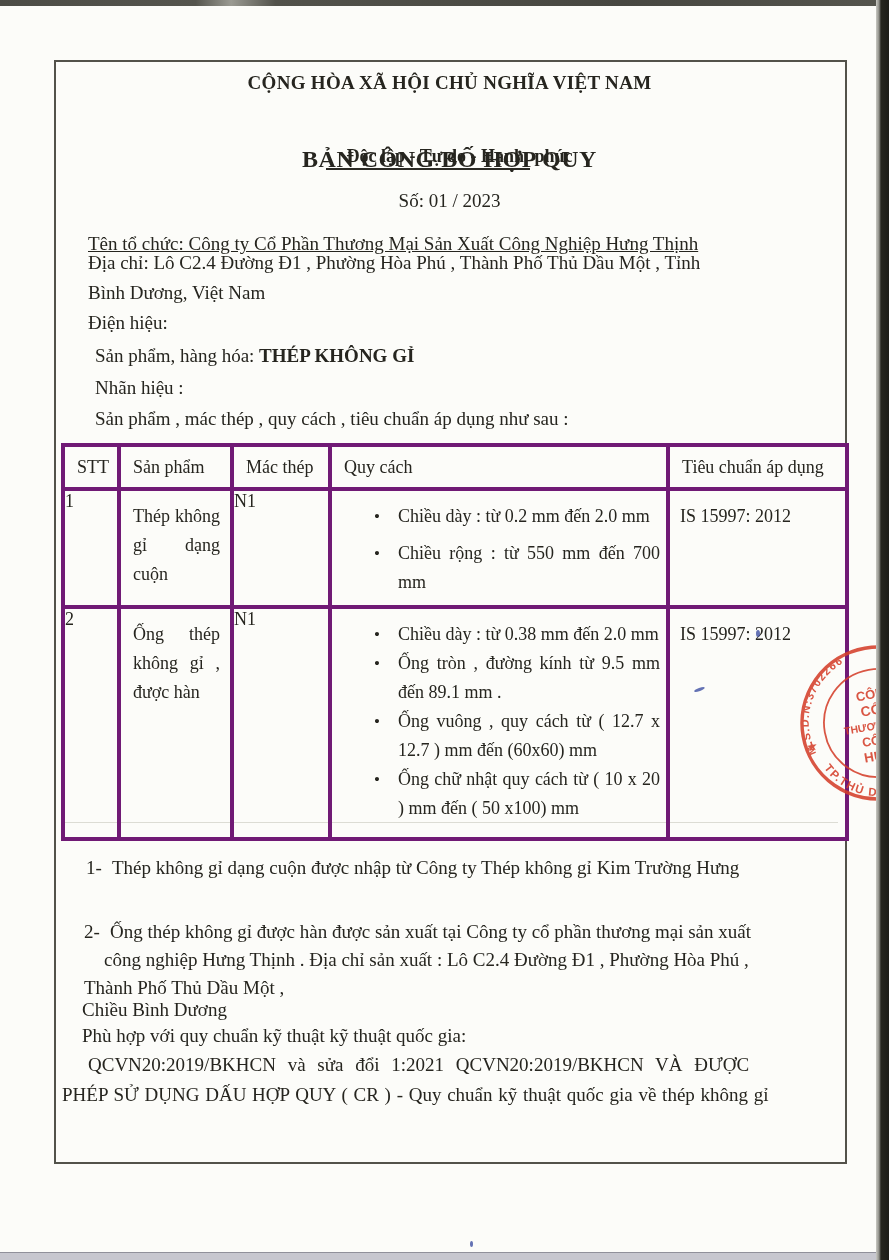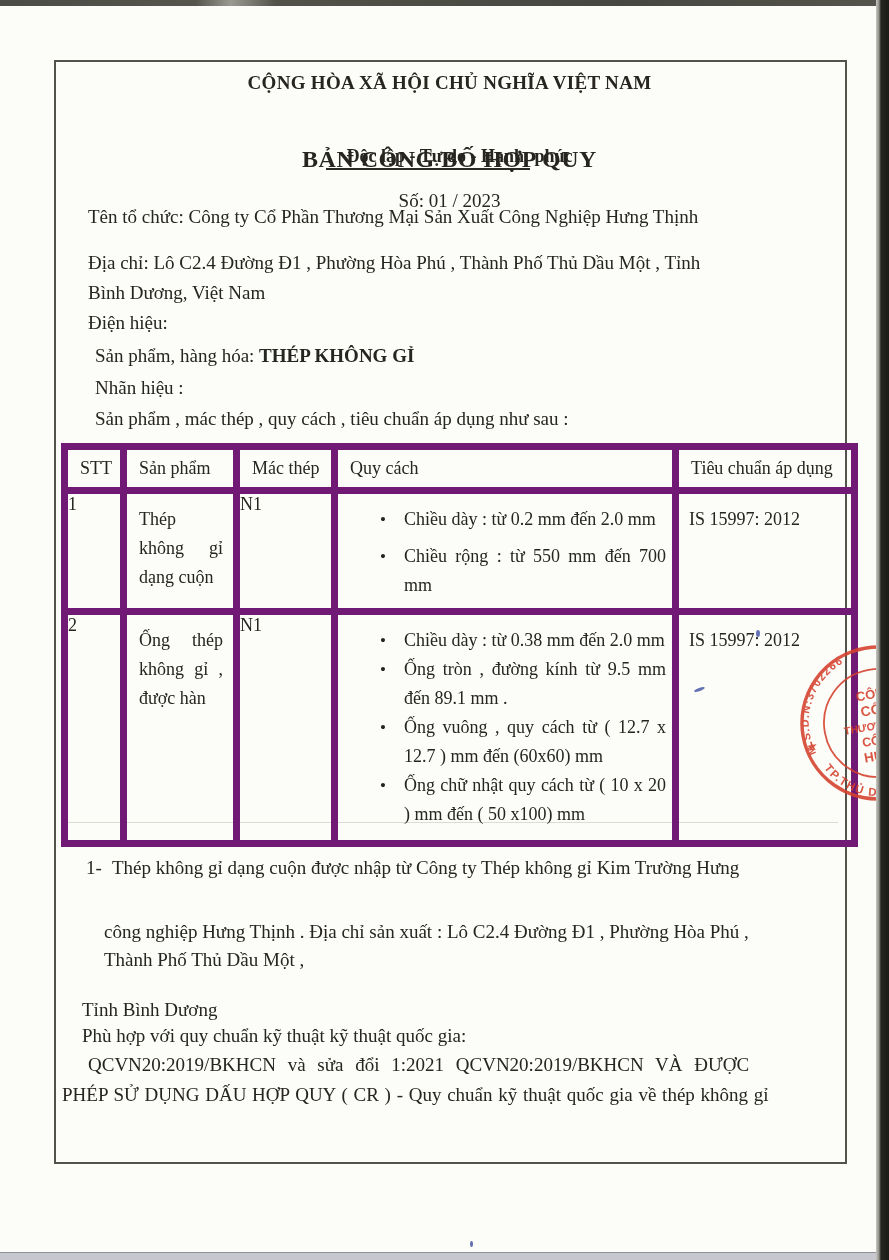--- a/index.html
+++ b/index.html
@@ -24,21 +24,21 @@
   .nat-header{left:54px;top:72px;width:791px;text-align:center;font-size:19px;font-weight:bold;letter-spacing:.3px;}
   .motto{left:54px;top:98px;width:791px;text-align:center;font-size:18px;font-weight:bold;margin-top:48px;}
   .motto .ul{border-bottom:2px solid #2b2a24;padding:0 6px 2px 20px;}
   .doc-title{left:54px;top:146px;width:791px;text-align:center;font-size:24px;font-weight:bold;letter-spacing:.5px;}
   .doc-number{left:54px;top:190px;width:791px;text-align:center;font-size:19px;}
   
   .line{font-size:19px;line-height:30px;white-space:nowrap;}
   .b{font-weight:bold;}
   
   table.spec{position:absolute;left:61px;top:443px;border-collapse:collapse;table-layout:fixed;z-index:2;}
-  table.spec td,table.spec th{border:7px solid #701a75;font-size:18px;font-weight:normal;text-align:left;vertical-align:top;padding:0;}
+  table.spec td,table.spec th{border:4px solid #701a75;font-size:18px;font-weight:normal;text-align:left;vertical-align:top;padding:0;}
   table.spec th{vertical-align:middle;padding:6px 8px 6px 12px;}
   th.c,td.c{text-align:center;}
   td.pad{padding-top:11px;}
   .cell-sp{padding:11px 10px 0 12px;text-align:justify;line-height:29px;}
   .cell-tc{padding:11px 6px 0 10px;line-height:29px;}
   .qc-item{display:flex;padding:0 6px 0 42px;line-height:29px;}
   .qc-item .bullet{width:24px;flex:0 0 24px;font-size:17px;}
   .qc-item .qc-text{width:262px;text-align:justify;}
   .qc-wrap{padding-top:11px;}
   .g1 .qc-item{margin-bottom:8px;}
@@ -58,21 +58,21 @@
 
 <div class="abs page-frame"></div>
 <div class="abs table-shadow"></div>
 
 <div class="abs nat-header">CỘNG HÒA XÃ HỘI CHỦ NGHĨA VIỆT NAM</div>
 <div class="abs motto"><span class="ul">Độc lập - Tự do - Hạnh</span><span> phúc</span></div>
 
 <div class="abs doc-title">BẢN CÔNG BỐ HỢP QUY</div>
 <div class="abs doc-number">Số: 01 / 2023</div>
 
-<div class="abs line" style="left:88px;top:202px;">Tên tổ chức: Công ty Cổ Phần Thương Mại Sản Xuất Công Nghiệp Hưng Thịnh</div>
+<div class="abs line" style="left:88px;top:229px;text-decoration:underline;">Tên tổ chức: Công ty Cổ Phần Thương Mại Sản Xuất Công Nghiệp Hưng Thịnh</div>
 <div class="abs line" style="left:88px;top:248px;">Địa chỉ: Lô C2.4 Đường Đ1 , Phường Hòa Phú , Thành Phố Thủ Dầu Một , Tỉnh</div>
 <div class="abs line" style="left:88px;top:278px;">Bình Dương, Việt Nam</div>
 <div class="abs line" style="left:88px;top:308px;">Điện hiệu:</div>
 <div class="abs line" style="left:95px;top:341px;"><span>Sản phẩm, hàng hóa: </span><span class="b">THÉP KHÔNG GỈ</span></div>
 <div class="abs line" style="left:95px;top:373px;">Nhãn hiệu :</div>
 <div class="abs line" style="left:95px;top:404px;">Sản phẩm , mác thép , quy cách , tiêu chuẩn áp dụng như sau :</div>
 
 <table class="spec">
   <colgroup>
     <col style="width:54px">
@@ -141,25 +141,26 @@
           <div class="cell-tc">IS 15997: 2012</div>
         </td>
   </tr>
 </tbody>
   </table>
 
 <div class="abs" style="left:86px;top:853px;">
   <div class="note-line"><span class="marker">1-</span><span>Thép không gỉ dạng cuộn được nhập từ Công ty Thép không gỉ Kim Trường Hưng</span></div>
 </div>
 <div class="abs" style="left:84px;top:918px;">
+  <div class="note-line" style="line-height:28px;"><span class="marker">2-</span><span>Ống thép không gỉ được hàn được sản xuất tại Công ty cổ phần thương mại sản xuất</span></div>
   <div class="note-line" style="line-height:28px;margin-left:20px;">công nghiệp Hưng Thịnh . Địa chỉ sản xuất : Lô C2.4 Đường Đ1 , Phường Hòa Phú ,</div>
-  <div class="note-line" style="line-height:28px;margin-left:20px;">Thành Phố Thủ Dầu Một ,</div>
+  <div class="note-line" style="line-height:28px;">Thành Phố Thủ Dầu Một ,</div>
 </div>
 
-<div class="abs note-line" style="left:82px;top:996px;line-height:28px;">Tỉnh Bình Dương</div>
+<div class="abs note-line" style="left:82px;top:996px;line-height:28px;">Chiều Bình Dương</div>
 <div class="abs note-line" style="left:82px;top:1022px;line-height:28px;">Phù hợp với quy chuẩn kỹ thuật kỹ thuật quốc gia:</div>
 <div class="abs note-line" style="left:88px;top:1050px;word-spacing:7px;">QCVN20:2019/BKHCN và sửa đổi 1:2021 QCVN20:2019/BKHCN VÀ ĐƯỢC</div>
 <div class="abs note-line" style="left:62px;top:1080px;word-spacing:1px;">PHÉP SỬ DỤNG DẤU HỢP QUY ( CR ) -  Quy chuẩn kỹ thuật quốc gia về thép không gỉ</div>
 
 <svg class="abs stamp" viewBox="0 0 170 170">
   <g transform="rotate(-10 85 85)" fill="none" stroke="#d5402c">
     <circle cx="85" cy="85" r="76" stroke-width="3.5"></circle>
     <circle cx="85" cy="85" r="54" stroke-width="1.8"></circle>
     <path id="arcTop" d="M 19,104 A 68,68 0 0 1 96,17" stroke="none"></path>
     <path id="arcBot" d="M 24,120 A 68,68 0 0 0 149,114" stroke="none"></path>

